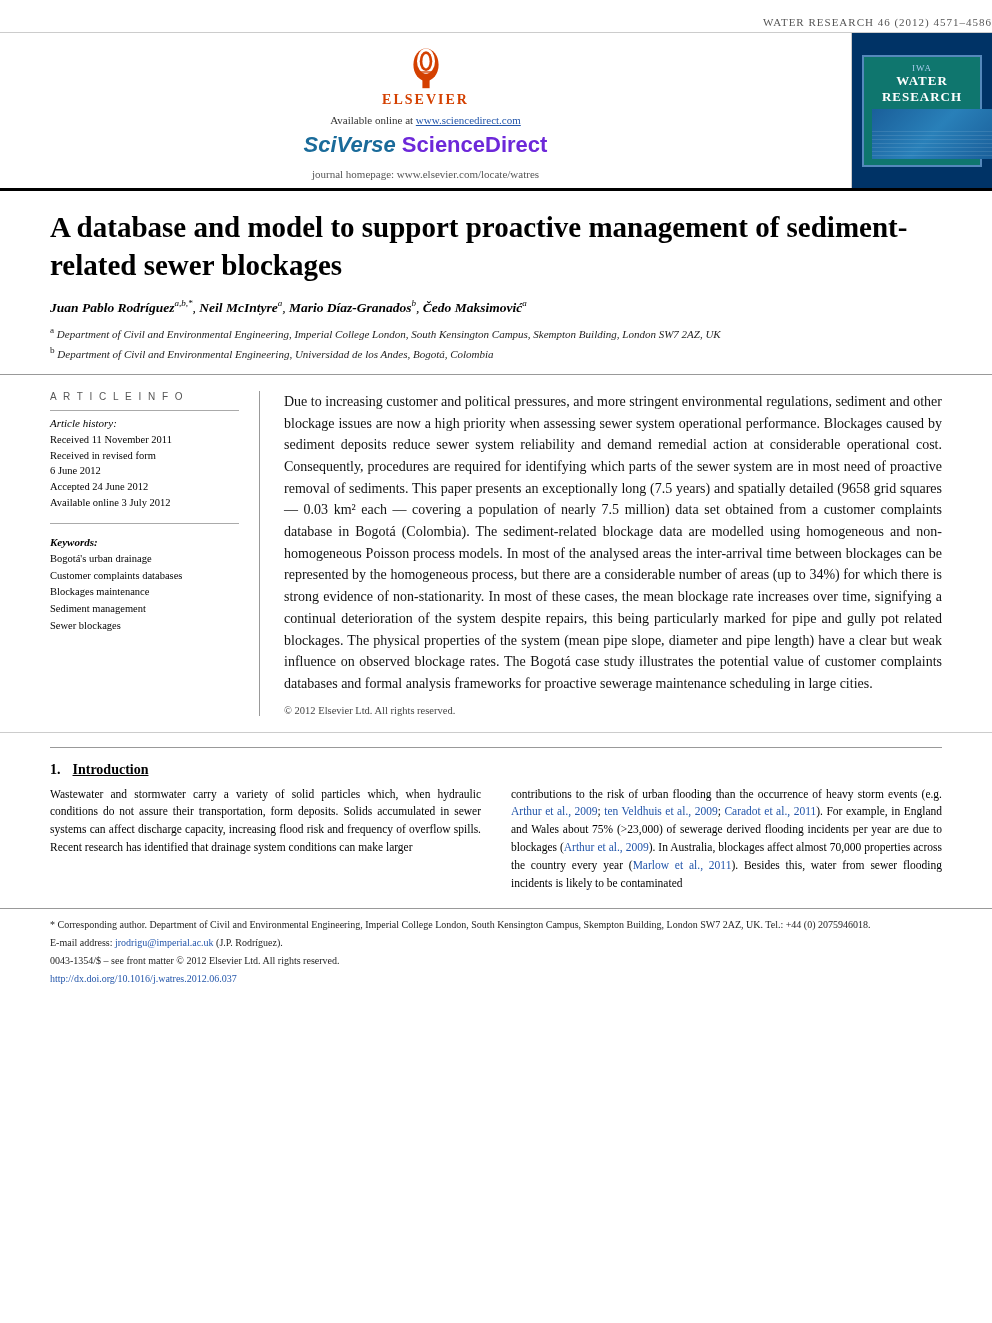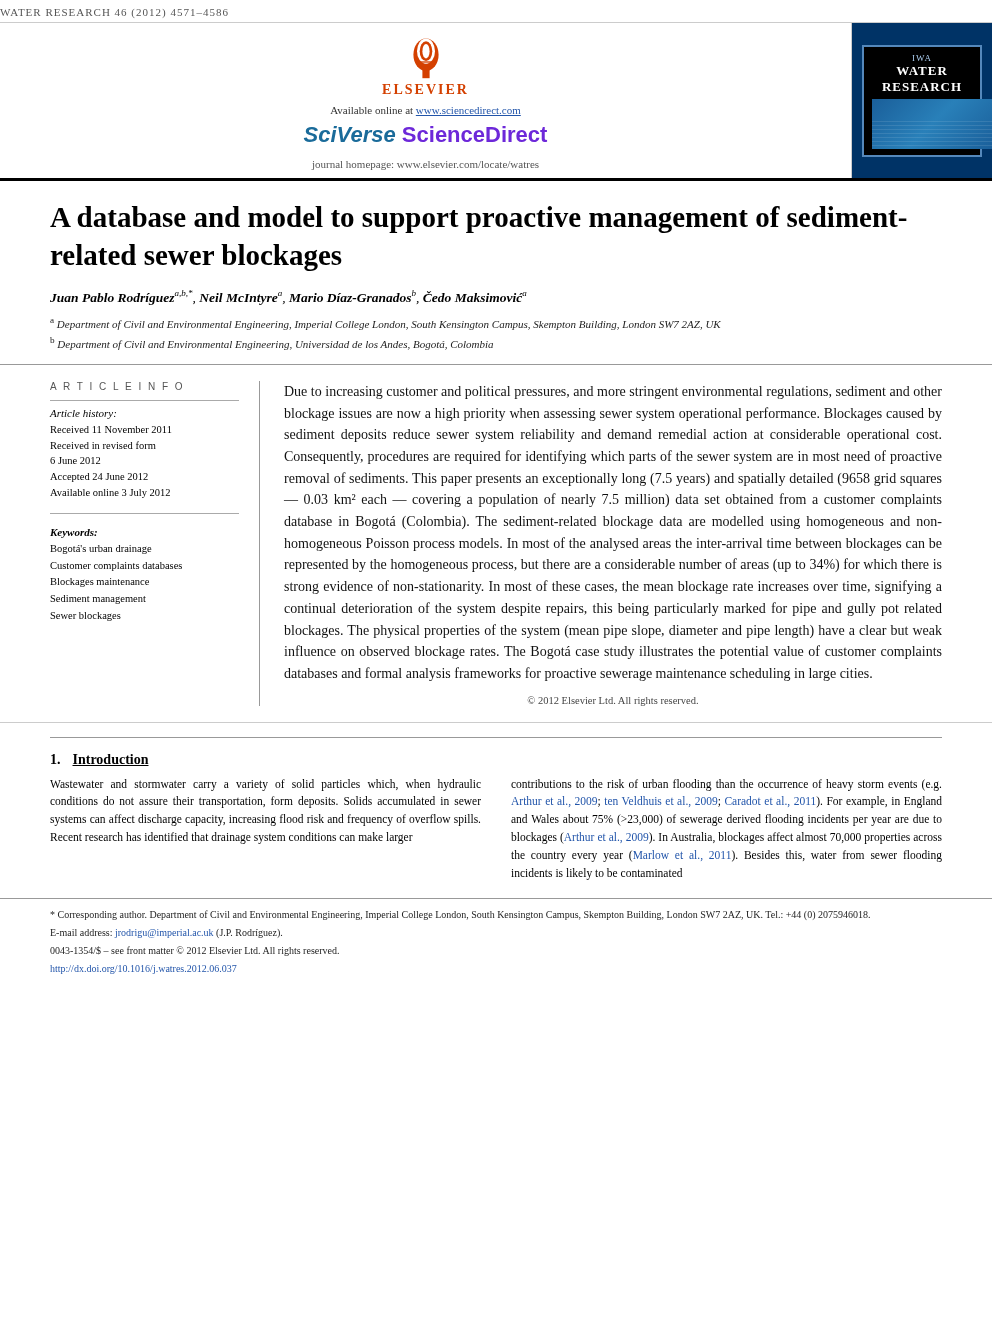--- a/index.html
+++ b/index.html
@@ -5,22 +5,22 @@
     * { margin: 0; padding: 0; box-sizing: border-box; }
     body {
       font-family: 'Times New Roman', Times, serif;
       background: #fff;
       width: 992px;
       min-height: 1323px;
       font-size: 13px;
       color: #000;
     }
     .top-bar {
-      text-align: left;
-      padding: 6px 0 4px;
+      text-align: right;
+      padding: 16px 0 4px;
       font-size: 11px;
       color: #555;
       letter-spacing: 1px;
       border-bottom: 1px solid #ccc;
     }
     .header-section {
       display: flex;
       flex-direction: row;
       align-items: stretch;
       border-bottom: 3px solid #000;
@@ -71,21 +71,21 @@
     .header-right {
       width: 140px;
       background: #003366;
       display: flex;
       flex-direction: column;
       align-items: center;
       justify-content: center;
       padding: 8px;
     }
     .water-research-logo {
-      background: #000000;
+      background: #0f766e;
       border: 2px solid #5588bb;
       color: #fff;
       text-align: center;
       padding: 6px 8px;
       width: 120px;
     }
     .wr-iwa {
       font-size: 9px;
       color: #aaccee;
       letter-spacing: 1px;
@@ -196,21 +196,21 @@
     }
     .abstract-text {
       font-size: 14px;
       line-height: 1.55;
       text-align: justify;
       color: #111;
     }
     .copyright-line {
       font-size: 10.5px;
       color: #444;
-      text-align: center;
+      text-align: left;
       margin-top: 10px;
     }
     .separator-line {
       border: none;
       border-top: 1px solid #999;
       margin: 14px 50px;
     }
     .introduction-section {
       padding: 0 50px;
     }

